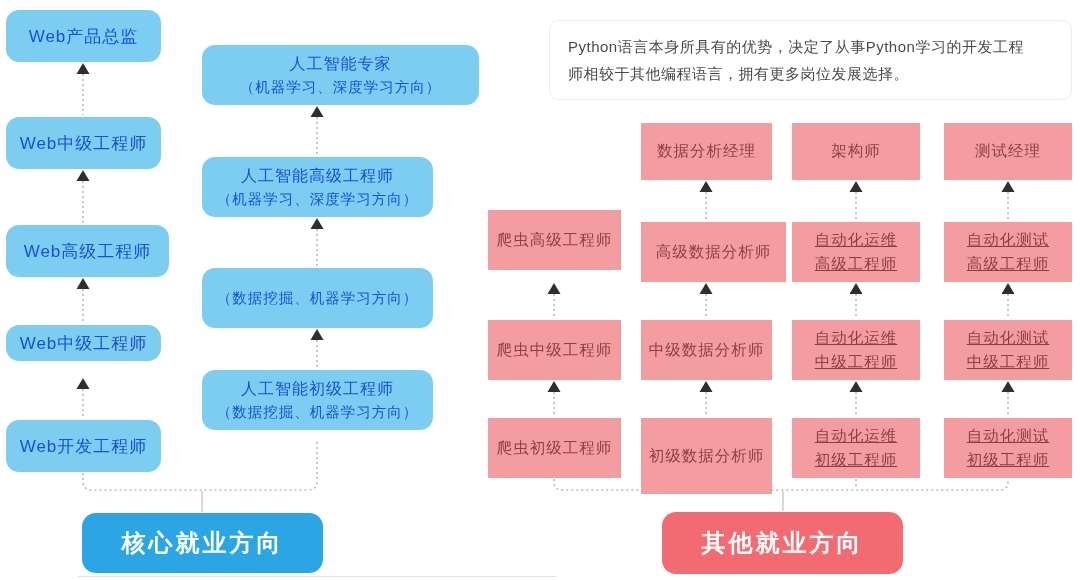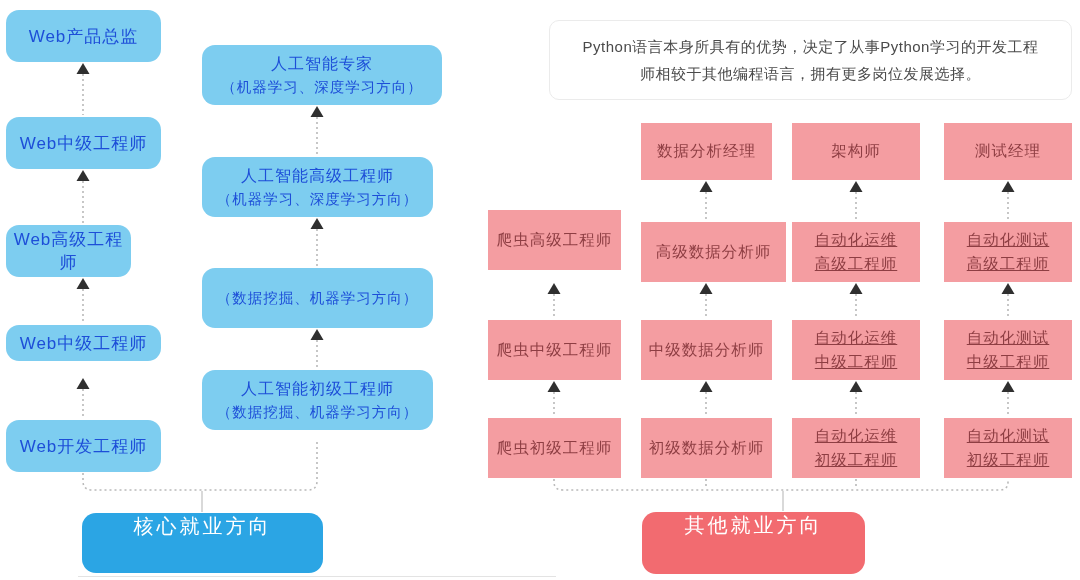--- a/index.html
+++ b/index.html
@@ -9,27 +9,27 @@
   .node{position:absolute;box-sizing:border-box;display:flex;flex-direction:column;
         align-items:center;justify-content:center;text-align:center;letter-spacing:1px;}
   .blue{background:#7DCDF0;color:#1d4ed8;border-radius:13px;}
   .pink{background:#F49DA1;color:#8E3E43;}
   .web-node{font-size:17px;}
   .ai-title{font-size:16px;line-height:24px;}
   .ai-sub{font-size:14.5px;line-height:22px;}
   .pk-one{font-size:15.5px;text-align:center;}
   .pk-line{font-size:15.5px;line-height:24px;text-decoration:underline;}
   .btn{position:absolute;box-sizing:border-box;border-radius:14px;color:#ffffff;
-       display:flex;justify-content:center;font-size:20px;
-       letter-spacing:3px;font-weight:normal;}
+       display:flex;align-items:center;justify-content:center;font-size:24px;
+       letter-spacing:3px;font-weight:bold;}
   .btn-blue{background:#2BA5E4;}
   .btn-pink{background:#F26B70;}
   .note-card{position:absolute;left:549px;top:20px;width:523px;box-sizing:border-box;
        background:#ffffff;border:1px solid #EBEBEB;border-radius:10px;
-       padding:12px 18px;color:#4A4A4A;font-size:15px;line-height:27px;letter-spacing:0.5px;text-align:center;}
+       padding:12px 18px;color:#4A4A4A;font-size:15px;line-height:27px;letter-spacing:0.5px;}
   .bottom-divider{position:absolute;left:78px;top:576px;width:478px;height:0;
        border-top:1px solid #E3E3E3;}
 </style>
 </head>
 <body>
 
 <div class="canvas">
 
   <svg class="connectors" width="1080" height="580" viewBox="0 0 1080 580">
     <g fill="#2F2F2F" stroke="none">
@@ -81,31 +81,31 @@
       <line x1="783" y1="491" x2="783" y2="511"></line>
     </g>
   </svg>
 
   <div class="node blue web-node" style="left:6px;top:10px;width:155px;height:52px">
     <span>Web产品总监</span>
   </div>
   <div class="node blue web-node" style="left:6px;top:117px;width:155px;height:52px">
     <span>Web中级工程师</span>
   </div>
-  <div class="node blue web-node" style="left:6px;top:225px;width:125px;height:52px">
+  <div class="node blue web-node" style="left:6px;top:225px;width:163px;height:52px">
     <span>Web高级工程师</span>
   </div>
   <div class="node blue web-node" style="left:6px;top:325px;width:155px;height:36px">
     <span>Web中级工程师</span>
   </div>
   <div class="node blue web-node" style="left:6px;top:420px;width:155px;height:52px">
     <span>Web开发工程师</span>
   </div>
 
-  <div class="node blue" style="left:202px;top:45px;width:240px;height:60px">
+  <div class="node blue" style="left:202px;top:45px;width:277px;height:60px">
     <div class="ai-title">人工智能专家</div>
     <div class="ai-sub">（机器学习、深度学习方向）</div>
   </div>
   <div class="node blue" style="left:202px;top:157px;width:231px;height:60px">
     <div class="ai-title">人工智能高级工程师</div>
     <div class="ai-sub">（机器学习、深度学习方向）</div>
   </div>
   <div class="node blue" style="left:202px;top:268px;width:231px;height:60px">
     <div class="ai-sub">（数据挖掘、机器学习方向）</div>
   </div>
@@ -138,21 +138,21 @@
   <div class="node pink pk-one" style="left:488px;top:418px;width:133px;height:60px">
     <span>爬虫初级工程师</span>
   </div>
 
   <div class="node pink pk-one" style="left:641px;top:222px;width:145px;height:60px">
     <span>高级数据分析师</span>
   </div>
   <div class="node pink pk-one" style="left:641px;top:320px;width:131px;height:60px">
     <span>中级数据分析师</span>
   </div>
-  <div class="node pink pk-one" style="left:641px;top:418px;width:131px;height:60px">
+  <div class="node pink pk-one" style="left:641px;top:418px;width:131px;height:76px">
     <span>初级数据分析师</span>
   </div>
 
   <div class="node pink" style="left:792px;top:222px;width:128px;height:60px">
     <div class="pk-line">自动化运维</div>
     <div class="pk-line">高级工程师</div>
   </div>
   <div class="node pink" style="left:792px;top:320px;width:128px;height:60px">
     <div class="pk-line">自动化运维</div>
     <div class="pk-line">中级工程师</div>
@@ -171,18 +171,18 @@
     <div class="pk-line">中级工程师</div>
   </div>
   <div class="node pink" style="left:944px;top:418px;width:128px;height:60px">
     <div class="pk-line">自动化测试</div>
     <div class="pk-line">初级工程师</div>
   </div>
 
   <div class="btn btn-blue" style="left:82px;top:513px;width:241px;height:60px">
     <span>核心就业方向</span>
   </div>
-  <div class="btn btn-pink" style="left:642px;top:512px;width:223px;height:62px">
+  <div class="btn btn-pink" style="left:662px;top:512px;width:241px;height:62px">
     <span>其他就业方向</span>
   </div>
 
   <div class="bottom-divider"></div>
 </div>
 
 </body></html>

